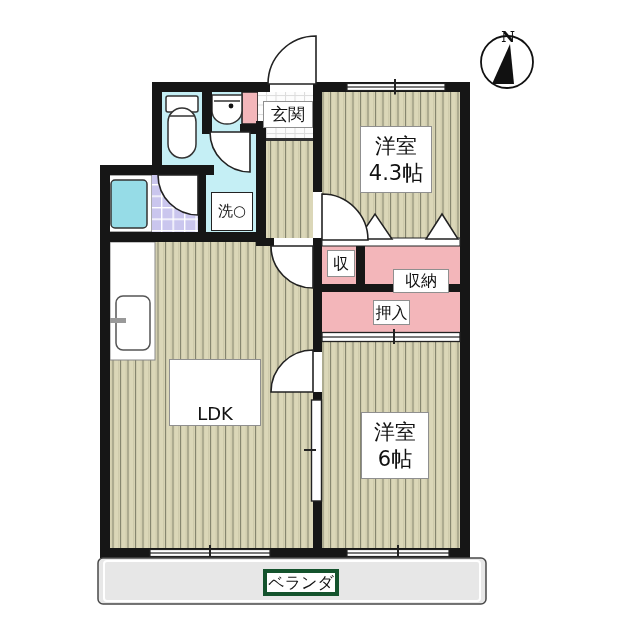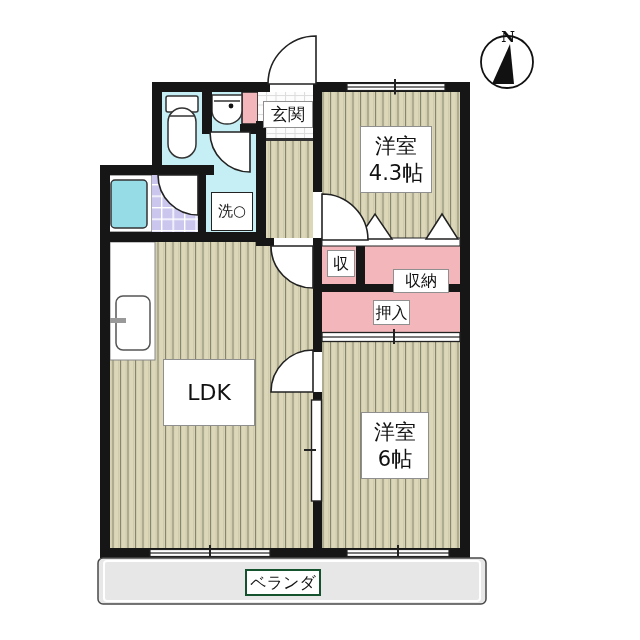--- a/index.html
+++ b/index.html
@@ -9,23 +9,23 @@
   .lbl{position:absolute;background:#ffffff;border:1px solid #8f8f8f;color:#111;
        display:flex;flex-direction:column;align-items:center;justify-content:center;
        text-align:center;line-height:1.25;box-sizing:border-box;white-space:nowrap;}
   .lbl.noborder{border:none;background:transparent;}
   .lbl-genkan   {left:263px;top:101px;width:50px;height:27px;font-size:17px;text-align:center;}
   .lbl-w43      {left:360px;top:126px;width:72px;height:67px;font-size:21px;}
   .lbl-shu      {left:327px;top:250px;width:28px;height:27px;font-size:16px;}
   .lbl-shuno    {left:393px;top:269px;width:56px;height:24px;font-size:16px;}
   .lbl-oshiire  {left:373px;top:300px;width:37px;height:25px;font-size:16px;}
   .lbl-laundry  {left:211px;top:192px;width:42px;height:39px;font-size:15px;border:1.5px solid #222;}
-  .lbl-ldk      {left:163px;top:359px;width:92px;height:67px;font-size:22px;}
+  .lbl-ldk      {left:169px;top:359px;width:92px;height:67px;font-size:18px;justify-content:flex-end;}
   .lbl-w6       {left:361px;top:412px;width:68px;height:67px;font-size:21px;}
-  .lbl-veranda  {left:245px;top:569px;width:76px;height:27px;font-size:16px;border:2px solid #14532d;}
+  .lbl-veranda  {left:263px;top:569px;width:76px;height:27px;font-size:16px;border:4px solid #14532d;}
   .lbl-north    {left:499px;top:28px;width:18px;height:18px;font-size:15px;font-weight:bold;
                  font-family:"DejaVu Serif","Liberation Serif",serif;}
 </style>
 </head>
 <body>
 
 <div id="stage">
   <svg id="plan-svg" width="640" height="640" viewBox="0 0 640 640">
     <defs>
       <pattern id="wood" width="7.5" height="8" patternUnits="userSpaceOnUse">

